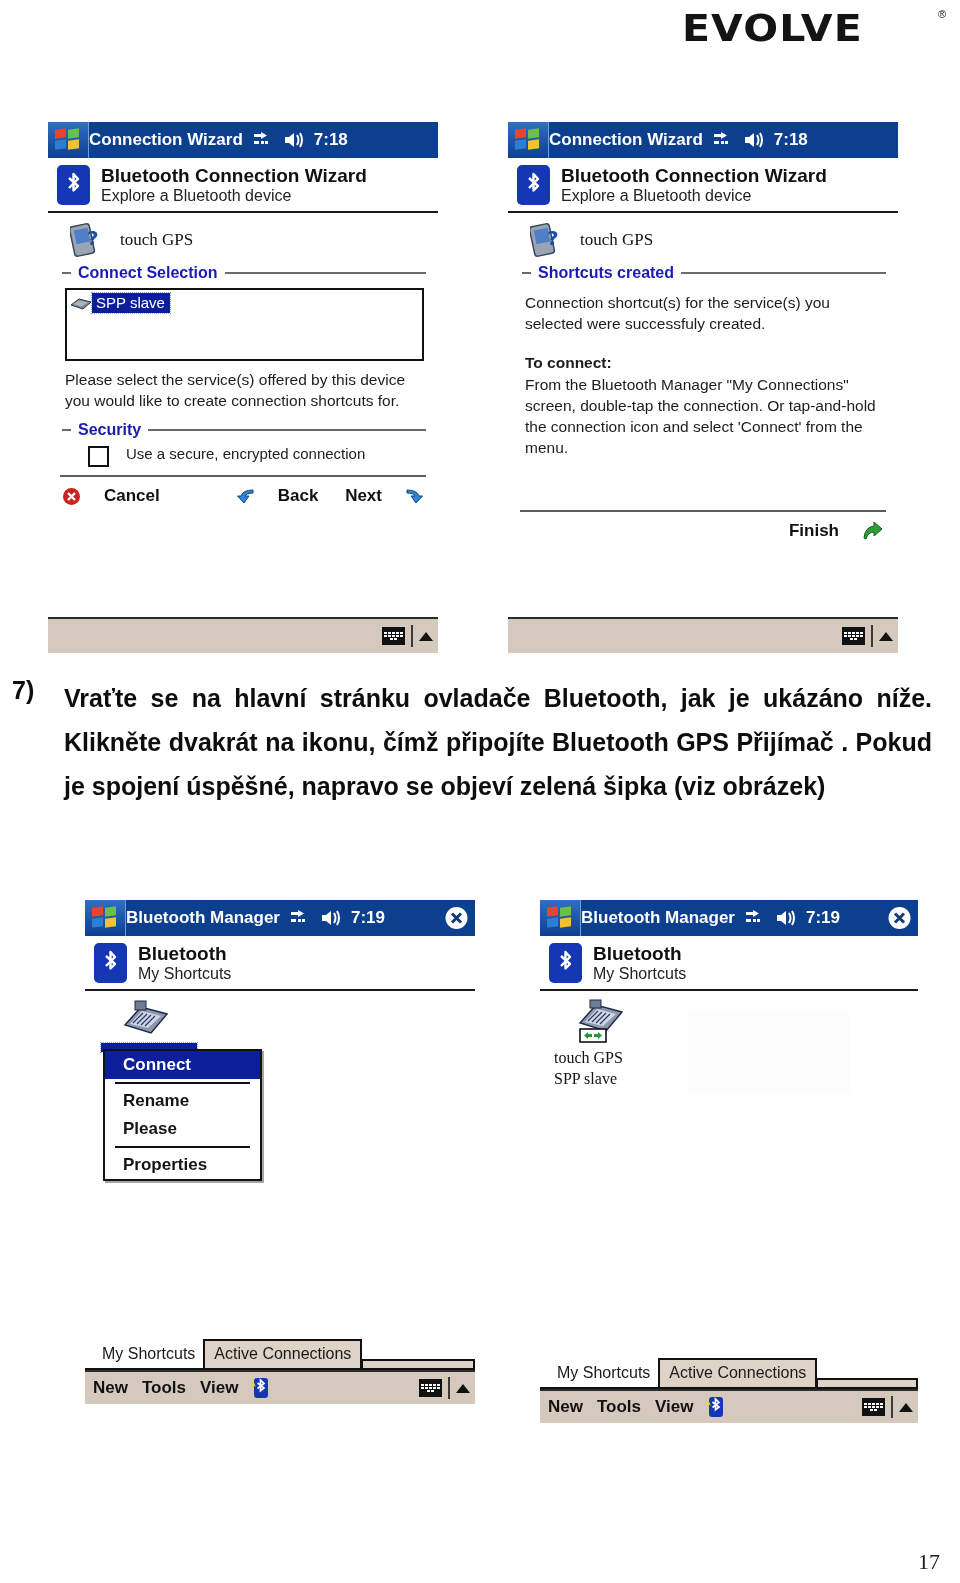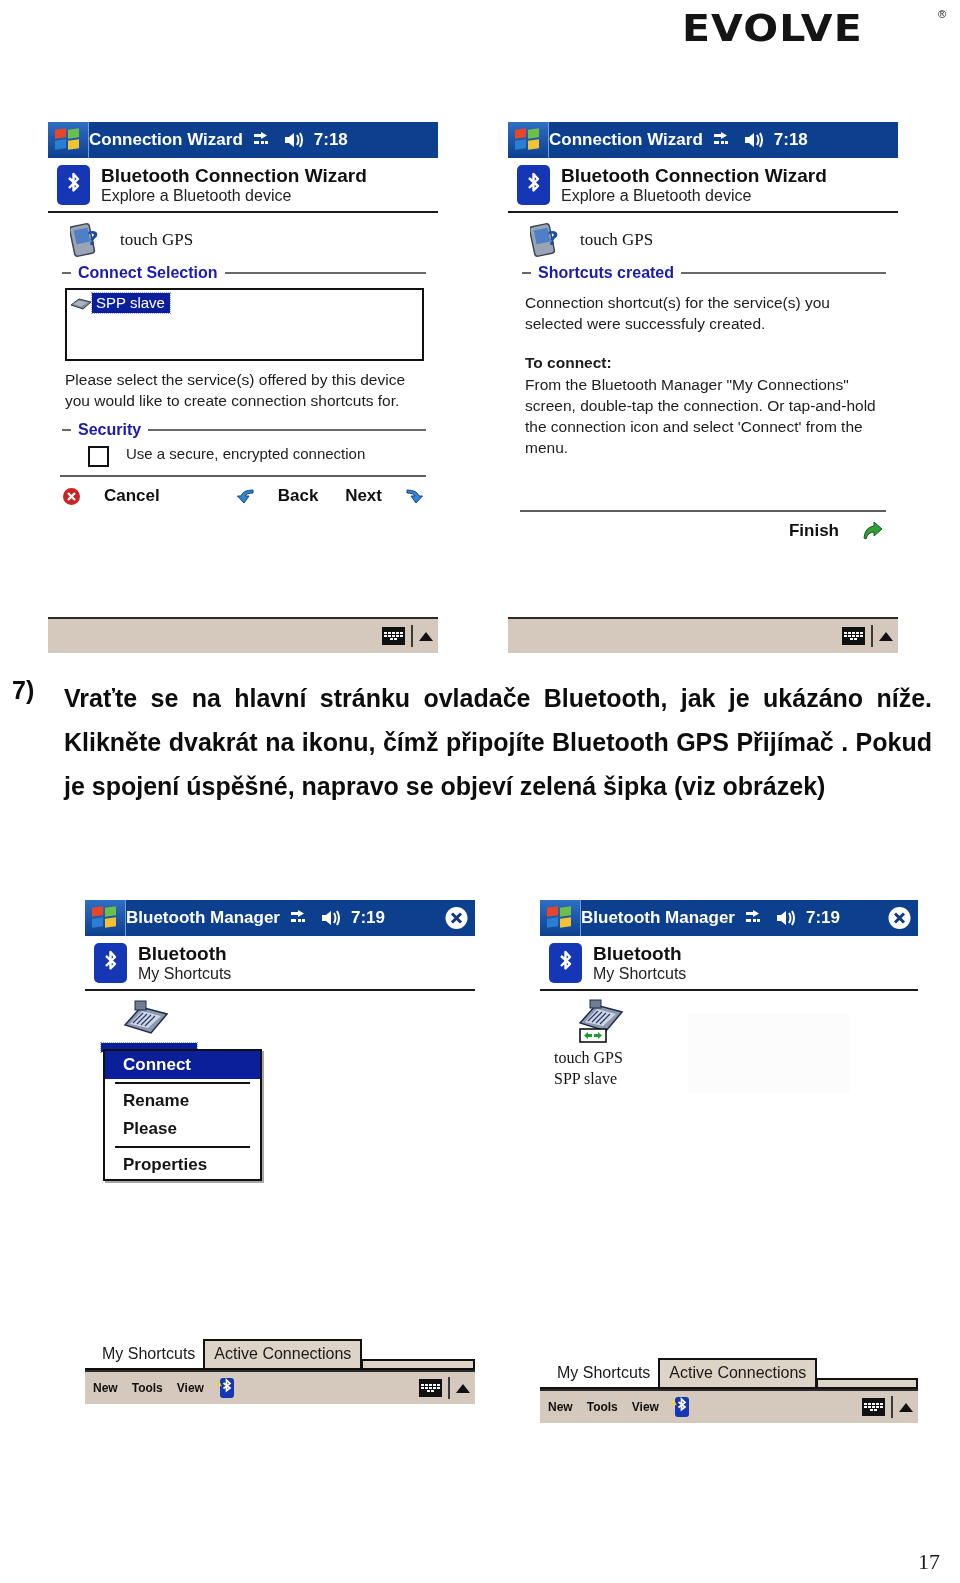--- a/index.html
+++ b/index.html
@@ -78,21 +78,21 @@
   .ctx-item{font-weight:bold;font-size:17px;color:#151515;padding:4px 12px 4px 18px;white-space:nowrap;}
   .ctx-item.sel{background:#0b1f9b;color:#fff;}
   .ctx-sep{height:2px;background:#111;margin:3px 10px;}
 
   
   .tabstrip{display:flex;align-items:flex-end;height:30px;padding-left:8px;border-bottom:2px solid #111;background:#fff;}
   .tab{font-size:16px;color:#1a1a1a;padding:3px 9px 4px 9px;background:#fff;border:0;line-height:20px;white-space:nowrap;}
   .tab.inactive{background:#ded3c7;border:2px solid #111;border-bottom:none;margin-left:-1px;}
   .tab.filler{flex:1;background:#ded3c7;border:2px solid #111;border-bottom:none;margin-left:-1px;padding:3px 0 4px 0;}
   .menubar{height:32px;background:#d5c9bd;display:flex;align-items:center;padding:0 5px 0 8px;gap:14px;border-top:2px solid #2b2b2b;}
-  .menubar .mi{font-weight:bold;font-size:12px;color:#111;}
+  .menubar .mi{font-weight:bold;font-size:17px;color:#111;}
 
   .pagenum{position:absolute;right:20px;bottom:8px;font-family:"Liberation Serif",serif;font-size:22px;color:#1a1a1a;}
   .ghost-box{position:absolute;background:#fcfcfc;}
 </style>
 </head>
 <body>
 
 <div class="logo-wrap">
   <div class="logo-text">EVOLVE</div>
   <span class="logo-reg">®</span>

